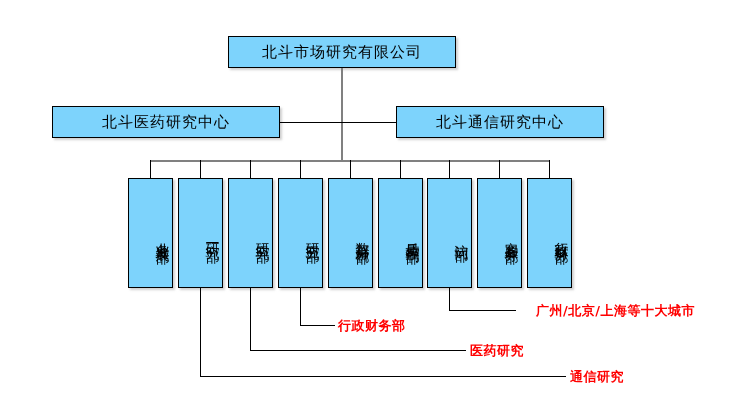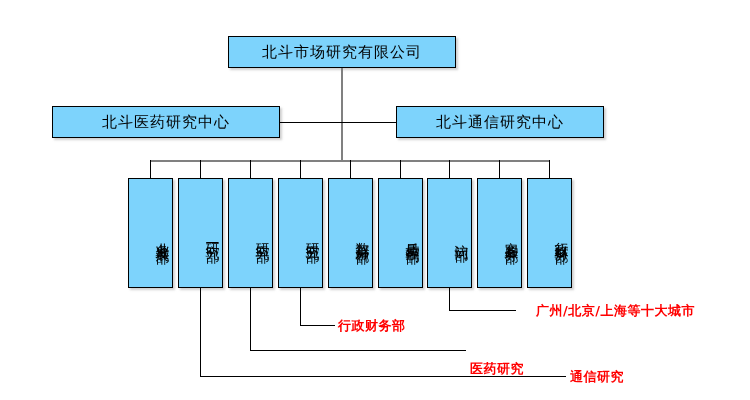--- a/index.html
+++ b/index.html
@@ -146,21 +146,21 @@
   <div class="line line-h-black" style="left:200px; top:376px; width:366px;"></div>
 
   <div class="annot" style="left:536px; top:302px;">
     <span>广州/北京/上海等十大城市</span>
   </div>
 
   <div class="annot" style="left:338px; top:317px;">
     <span>行政财务部</span>
   </div>
 
-  <div class="annot" style="left:470px; top:360px;">
+  <div class="annot" style="left:470px; top:342px;">
     <span>医药研究</span>
   </div>
 
   <div class="annot" style="left:570px; top:368px;">
     <span>通信研究</span>
   </div>
 
 </div>
 
 </body></html>

